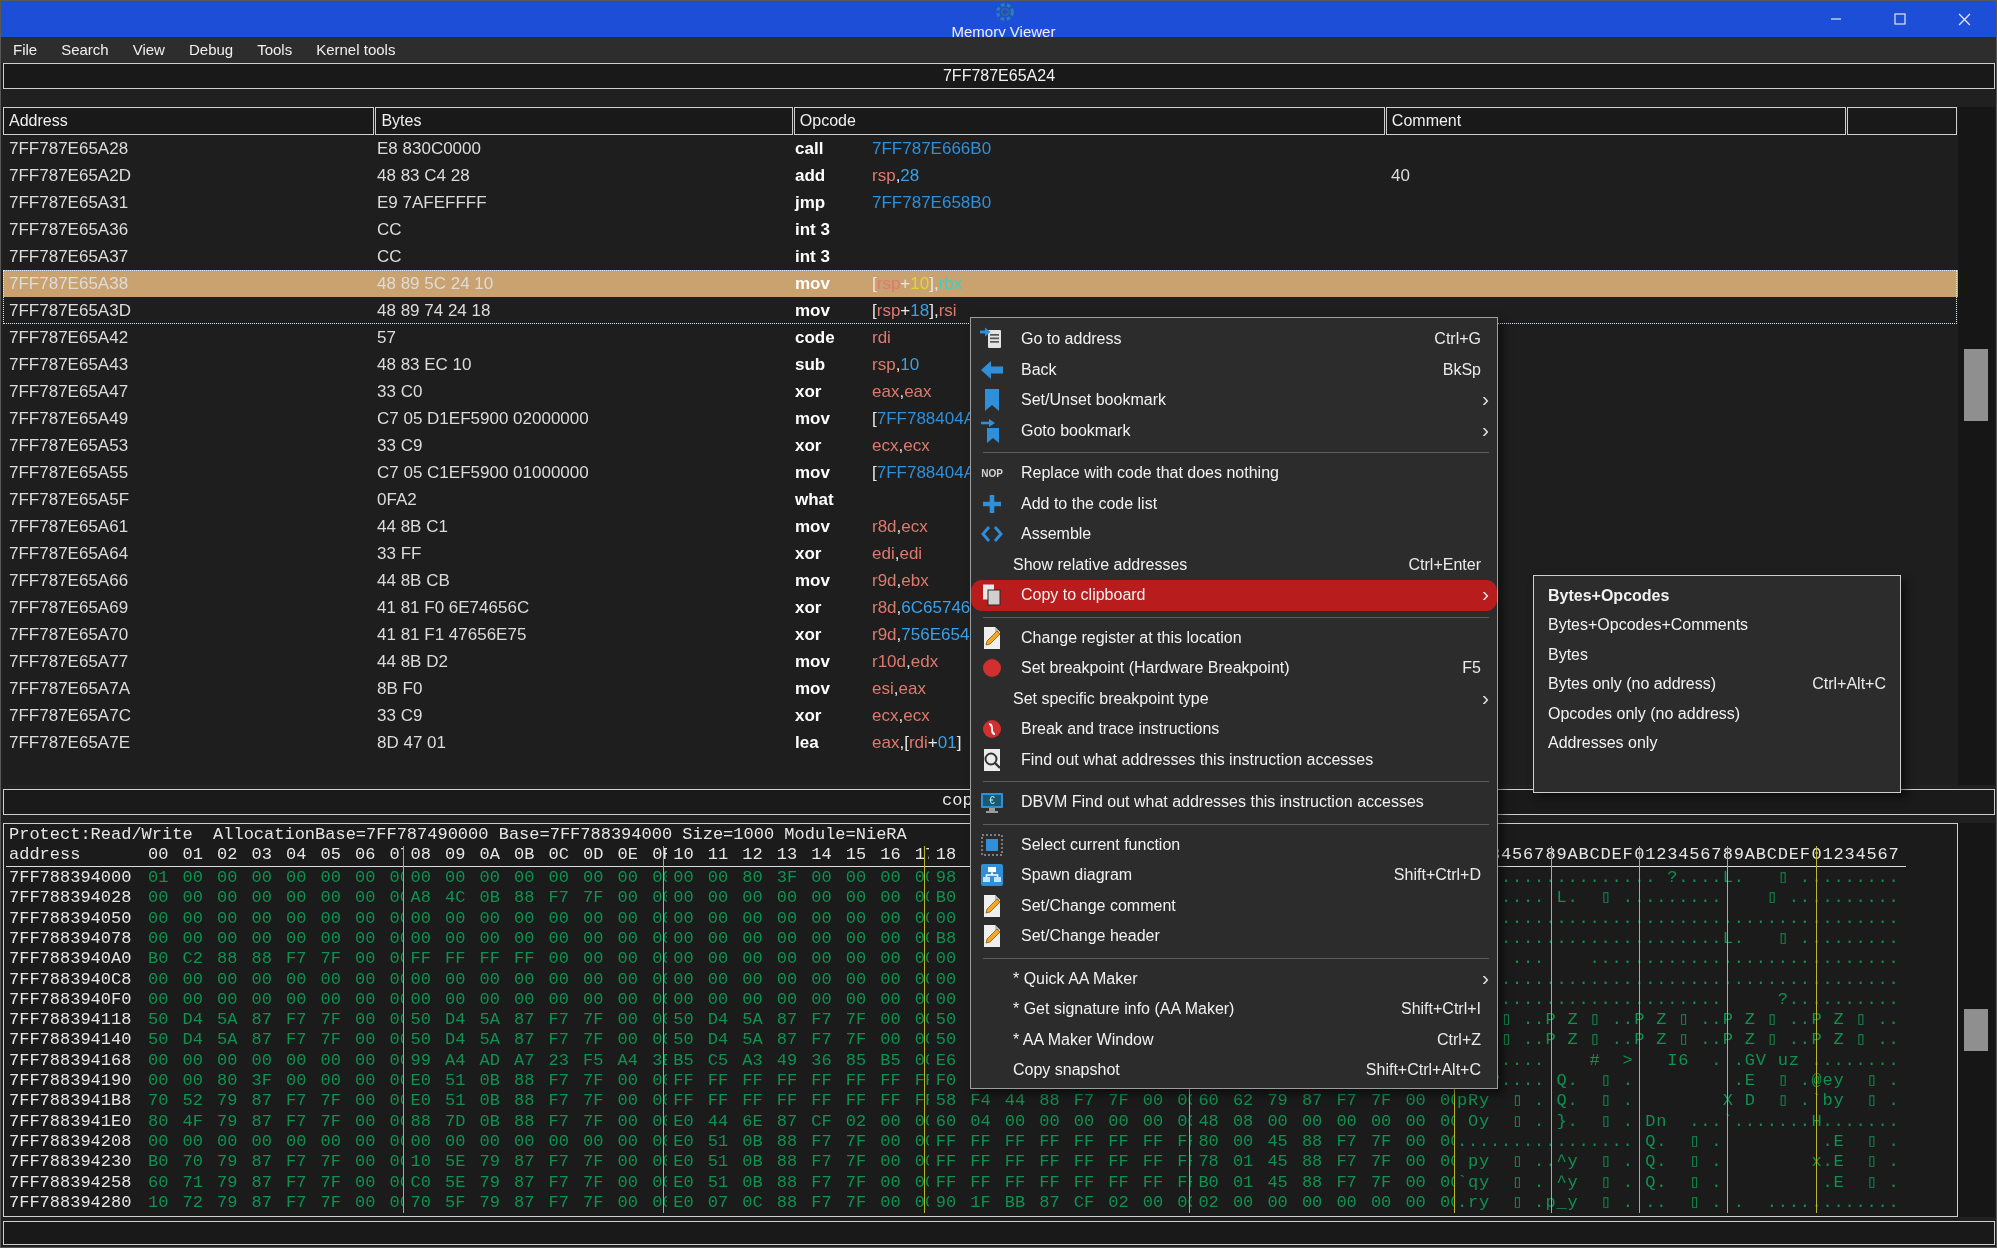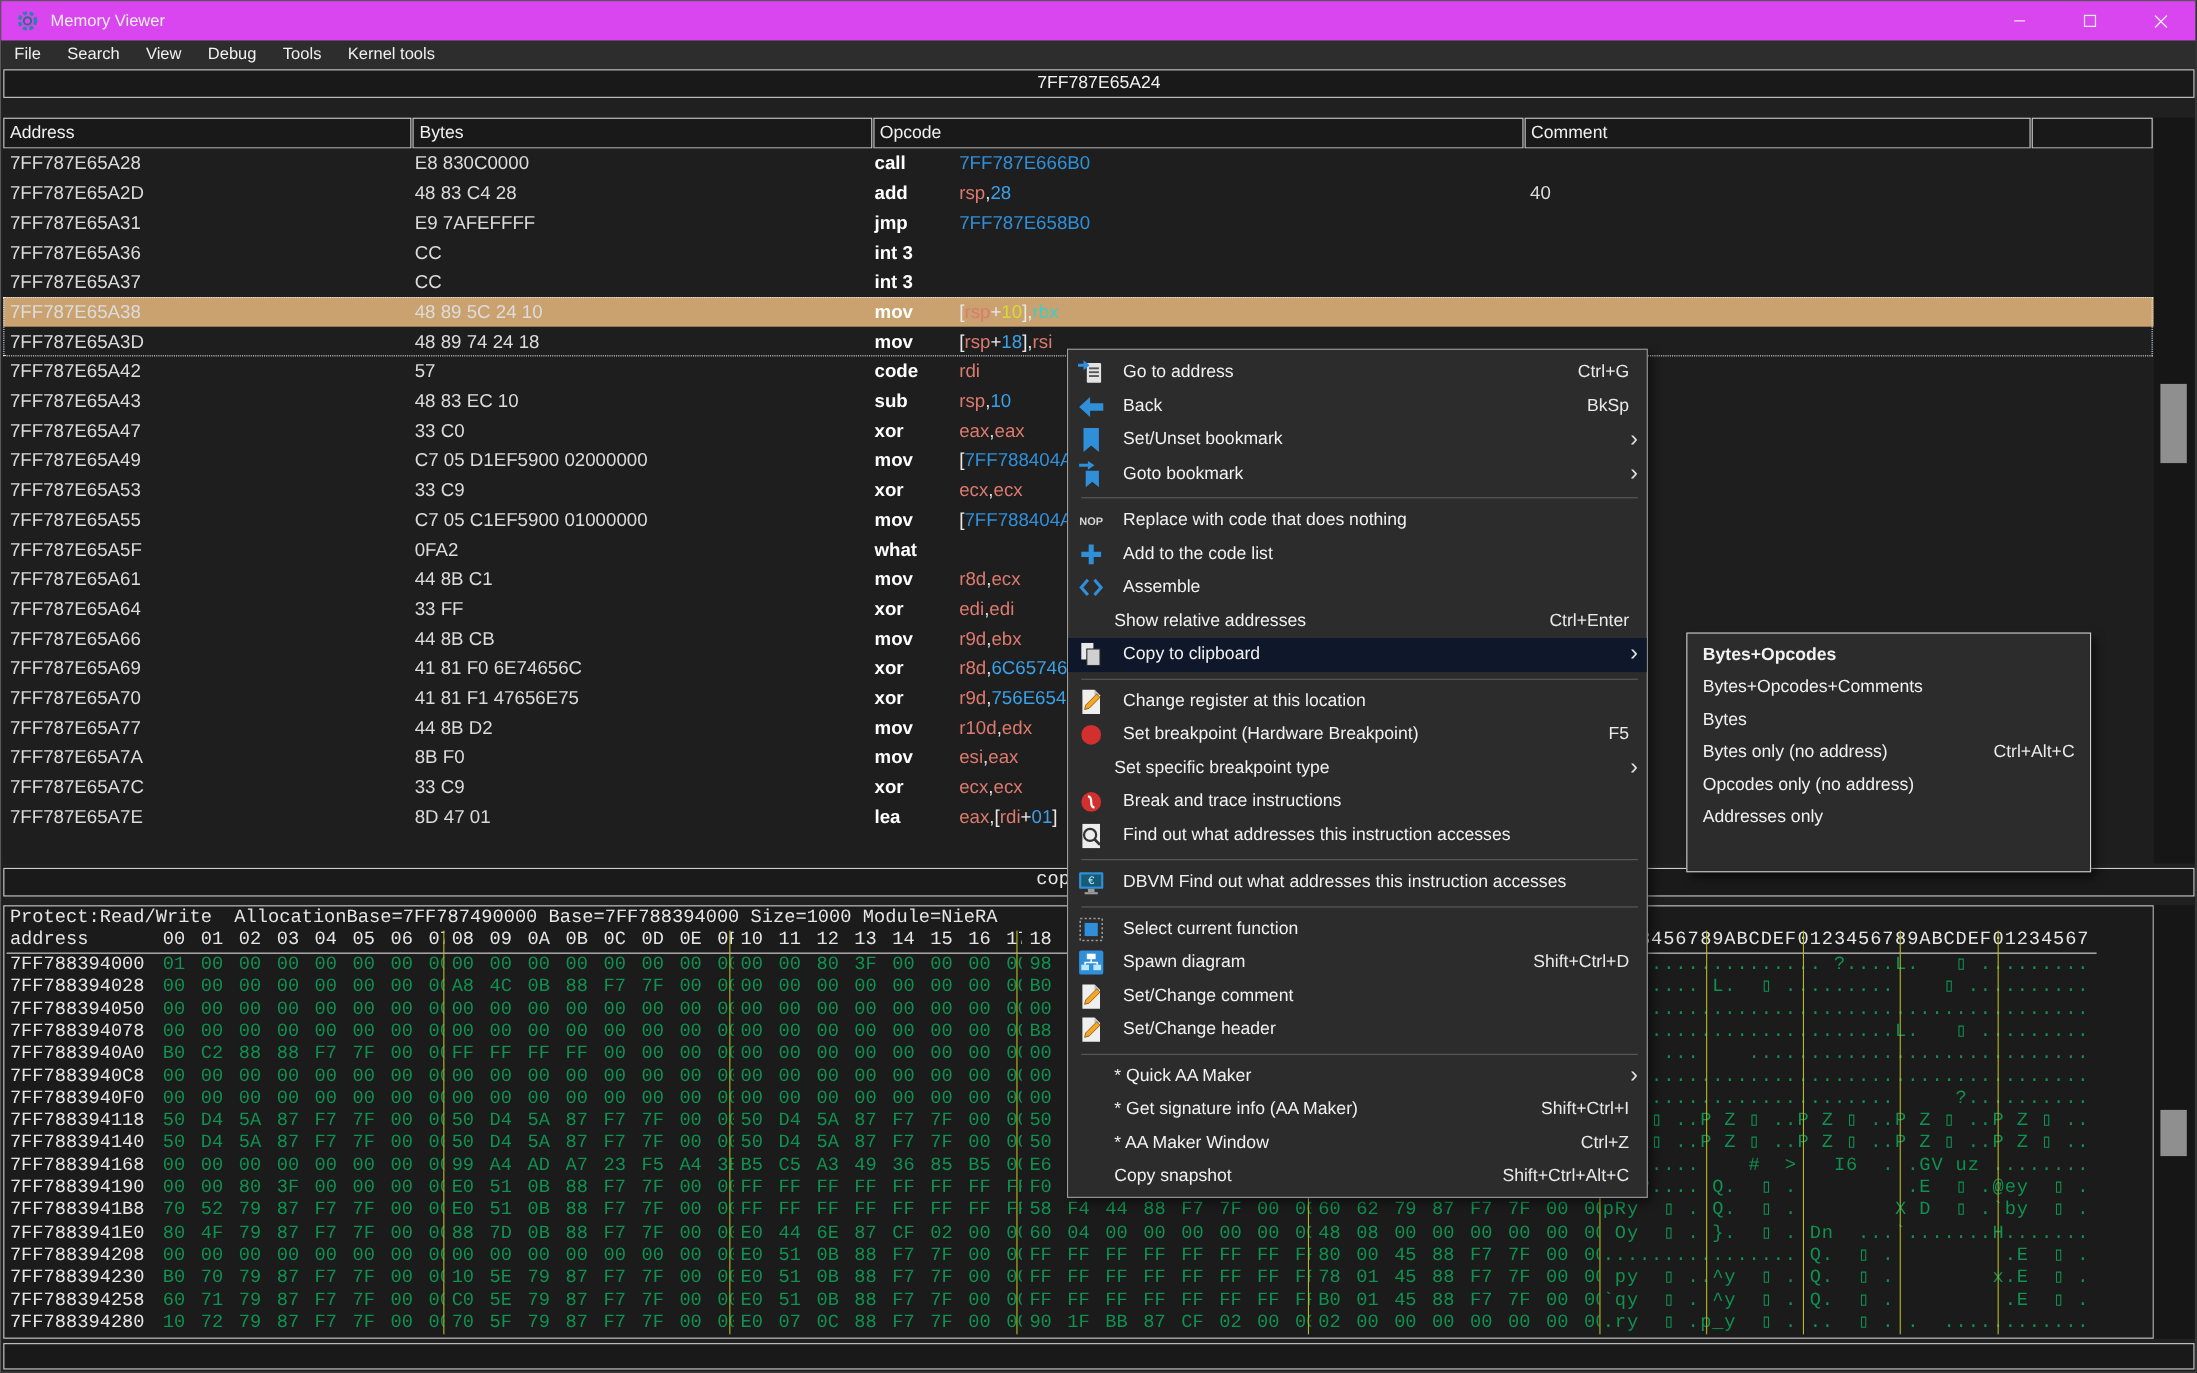--- a/index.html
+++ b/index.html
@@ -1,19 +1,19 @@
 <!DOCTYPE html>
 <html><head>
 <meta charset="utf-8">
 <style>
   html,body{margin:0;padding:0;background:#000;}
   .window{position:relative;width:1997px;height:1248px;background:#202020;overflow:hidden;
           font-family:"Liberation Sans",sans-serif;border:1px solid #585858;box-sizing:border-box;}
   
-  .titlebar{position:absolute;left:0;top:0;width:100%;height:36px;background:#d946ef;display:flex;align-items:center;}
+  .titlebar{position:absolute;left:0;top:0;width:100%;height:36px;background:#1d4ed8;display:flex;align-items:center;flex-direction:column;}
   .app-icon{width:22px;height:22px;margin-left:13px;display:inline-block;}
   .title{color:#f0f0f0;font-size:15px;margin-left:10px;}
   .win-controls{position:absolute;right:0;top:0;height:36px;display:flex;}
   .wc{width:64px;height:36px;display:flex;align-items:center;justify-content:center;color:#e8e8e8;}
   
   .menubar{position:absolute;left:0;top:36px;width:100%;height:26px;background:#2d2d2d;display:flex;align-items:center;}
   .mitem{color:#f0f0f0;font-size:15px;padding:0 12px;height:26px;line-height:26px;}
   
   .addrbar{position:absolute;left:2px;top:62px;width:1992px;height:26px;background:#191919;
            border:1px solid #cfcfcf;box-sizing:border-box;color:#f2f2f2;font-size:16px;
@@ -56,21 +56,21 @@
   .vsep{position:absolute;width:1px;background:#b9b925;top:22px;bottom:3px;}
   .hexunderline{position:absolute;left:2px;top:42px;width:1900px;height:1px;background:#dcdcdc;}
   
   .statusbar{position:absolute;left:2px;top:1220px;width:1992px;height:24px;background:#191919;
              border:1px solid #cfcfcf;box-sizing:border-box;}
   
   .ctxmenu{position:absolute;left:969px;top:316px;width:528px;height:772px;background:#2c2c2c;
            border:1px solid #9d9d9d;box-sizing:border-box;z-index:10;padding-top:6px;
            box-shadow:5px 5px 8px rgba(0,0,0,.5);}
   .mi{position:relative;height:30.5px;display:flex;align-items:center;color:#f2f2f2;font-size:16px;}
-  .mi.hl{background:#0f172a;}
+  .mi.hl{background:#b91c1c;border-radius:11px;}
   .mi .ic{width:26px;height:26px;margin-left:8px;flex:0 0 26px;display:flex;align-items:center;justify-content:center;}
   .mi .lbl{margin-left:42px;}
   .mi .ic + .lbl{margin-left:16px;}
   .mi .sc{position:absolute;right:16px;color:#eaeaea;}
   .mi .arrow{position:absolute;right:8px;color:#e0e0e0;font-size:21px;line-height:21px;top:3px;}
   .msep{height:12px;position:relative;}
   .msep div{position:absolute;left:12px;right:8px;top:6px;height:1px;background:#5c5c5c;}
   
   .submenu{position:absolute;left:1532px;top:574px;width:368px;height:218px;background:#2c2c2c;
            border:1px solid #cfcfcf;box-sizing:border-box;z-index:11;padding-top:5px;

